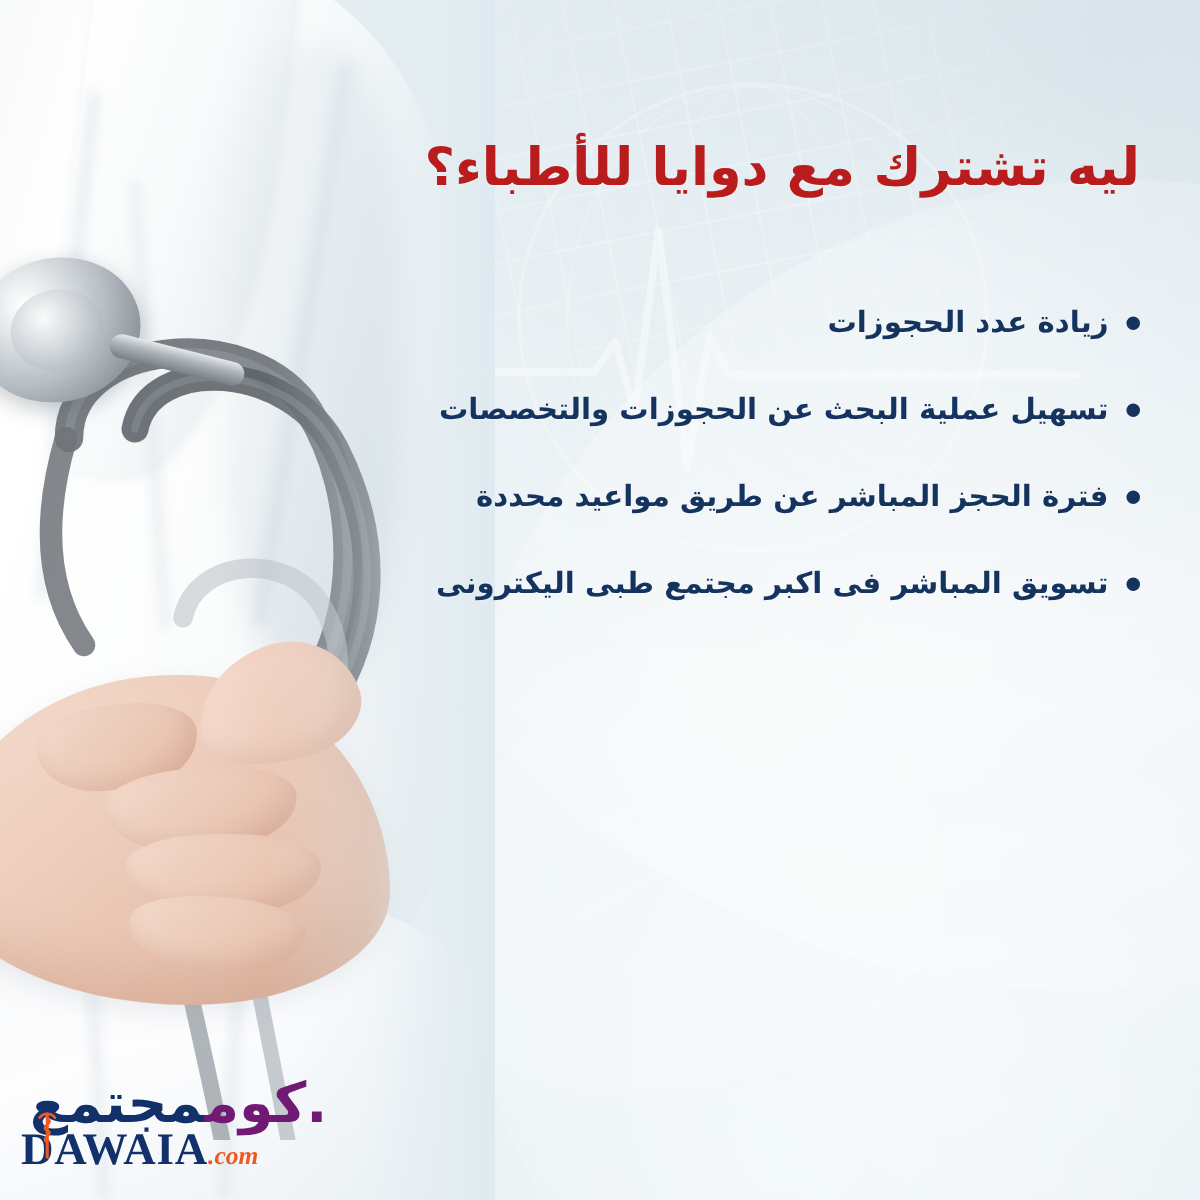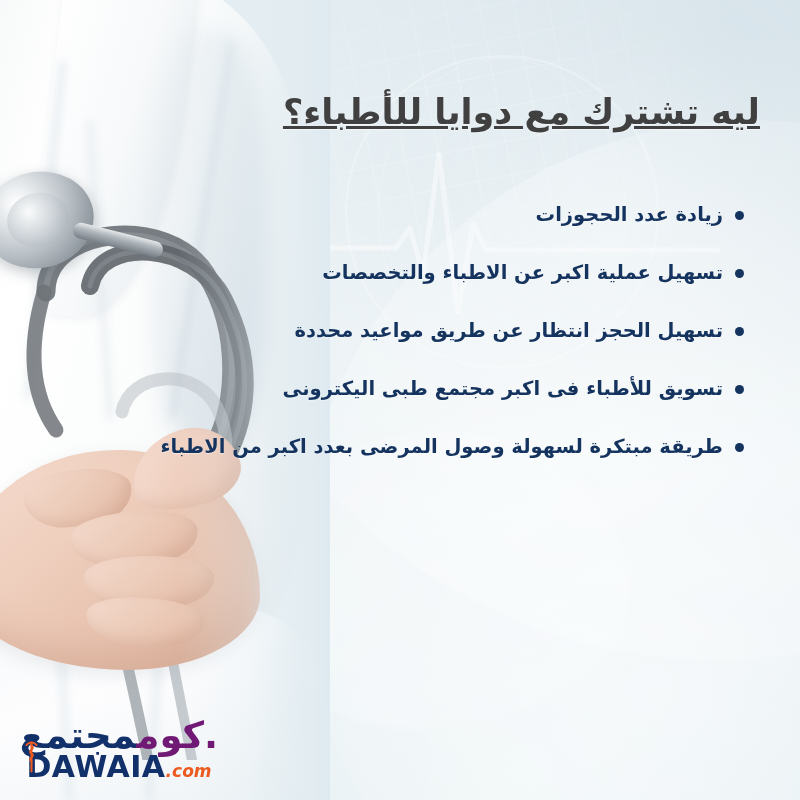--- a/index.html
+++ b/index.html
@@ -207,33 +207,32 @@
     position: absolute;
     inset: 0;
     z-index: 40;
   }
   .title {
     position: absolute;
     right: 40px;
     top: 92px;
     width: 720px;
     text-align: right;
-    color: #404040;
+    color: #b91c1c;
     font-size: 35px;
     font-weight: bold;
     letter-spacing: .2px;
     line-height: 1.18;
     direction: rtl;
     text-shadow: 0 1px 1px rgba(255,255,255,.55);
     white-space: nowrap;
-    text-decoration: underline;
   }
   .bullets {
     position: absolute;
-    right: 56px;
+    right: 40px;
     top: 186px;
     width: 730px;
     list-style: none;
     margin: 0;
     padding: 0;
     direction: rtl;
   }
   .bullet {
     display: flex;
     align-items: center;
@@ -271,27 +270,28 @@
     font-weight: bold;
     line-height: 1;
     letter-spacing: -1px;
     white-space: nowrap;
   }
   .logo-ar .ar-name { color: #12306a; }
   .logo-ar .ar-tld  { color: #701a75; }
   .logo-lat {
     position: relative;
     margin-top: -2px;
-    text-align: center;
+    text-align: left;
     direction: ltr;
     font-size: 30px;
     font-weight: bold;
     line-height: 1;
     letter-spacing: .5px;
     white-space: nowrap;
+    font-family: Liberation Serif, serif;
   }
   .logo-lat .lat-name { color: #12306a; }
   .logo-lat .lat-tld  {
     color: #ed5a20;
     font-size: 17px;
     font-style: italic;
     letter-spacing: 0;
   }
   .caduceus {
     position: absolute;
@@ -361,33 +361,29 @@
 
     <div class="title">ليه تشترك مع دوايا للأطباء؟</div>
 
     <ul class="bullets">
       <li class="bullet">
         <span class="dot"></span>
         <span class="bullet-text">زيادة عدد الحجوزات</span>
       </li>
       <li class="bullet">
         <span class="dot"></span>
-        <span class="bullet-text">تسهيل عملية اكبر عن الاطباء والتخصصات</span>
+        <span class="bullet-text">تسهيل عملية البحث عن الحجوزات والتخصصات</span>
       </li>
       <li class="bullet">
         <span class="dot"></span>
-        <span class="bullet-text">تسهيل الحجز انتظار عن طريق مواعيد محددة</span>
+        <span class="bullet-text">فترة الحجز المباشر عن طريق مواعيد محددة</span>
       </li>
       <li class="bullet">
         <span class="dot"></span>
-        <span class="bullet-text">تسويق للأطباء فى اكبر مجتمع طبى اليكترونى</span>
-      </li>
-      <li class="bullet">
-        <span class="dot"></span>
-        <span class="bullet-text">طريقة مبتكرة لسهولة وصول المرضى بعدد اكبر من الاطباء</span>
+        <span class="bullet-text">تسويق المباشر فى اكبر مجتمع طبى اليكترونى</span>
       </li>
     </ul>
   </div>
 
   <div class="logo">
     <div class="logo-ar">
       <span class="ar-tld">.كوم</span><span class="ar-name">مجتمع</span>
     </div>
     <div class="logo-lat">
       <svg class="caduceus" viewBox="0 0 20 40">

